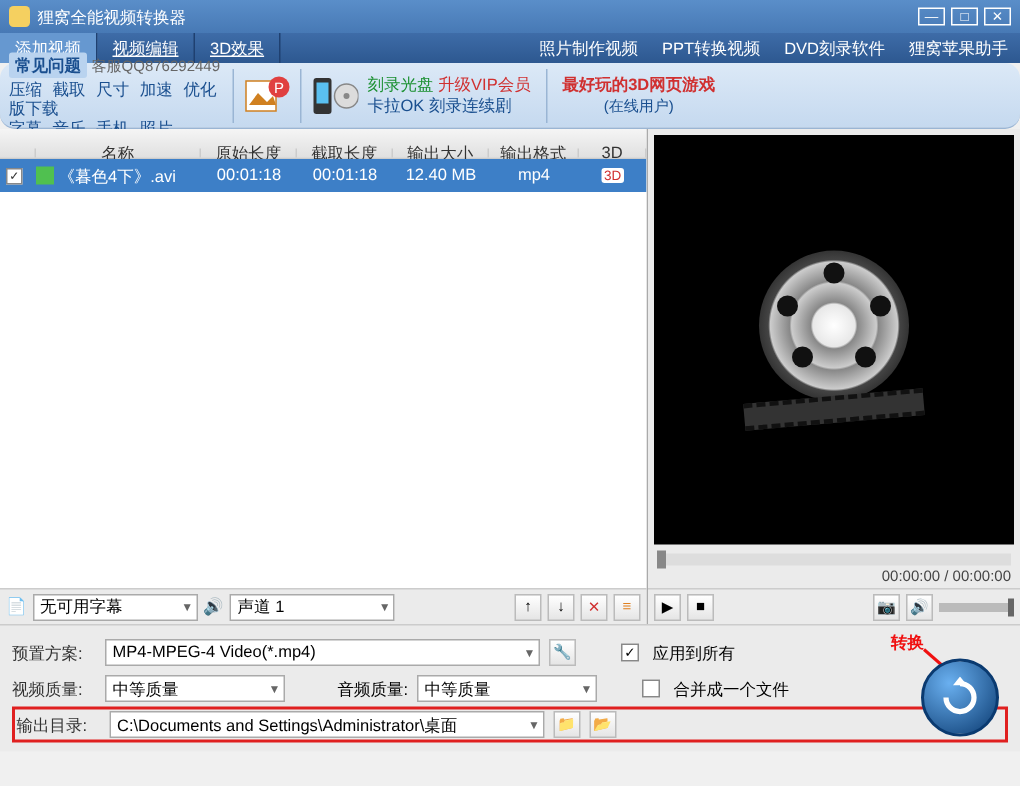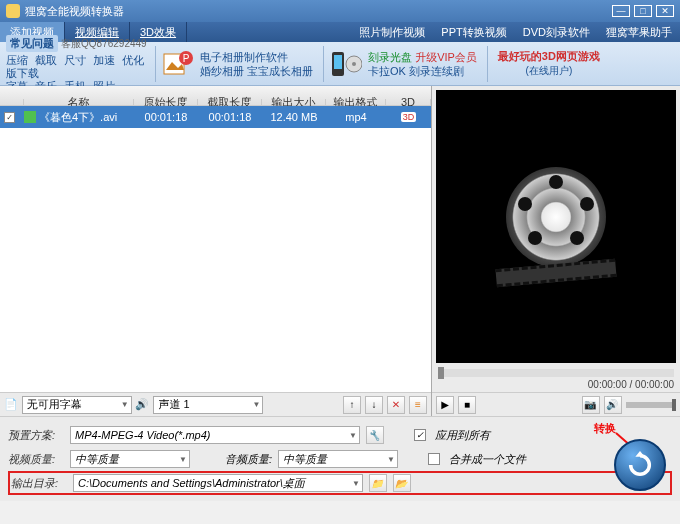--- a/index.html
+++ b/index.html
@@ -6,21 +6,21 @@
 body { width: 680px; height: 524px; background: #f0f0f0; overflow: hidden; }
 .titlebar { height: 22px; background: linear-gradient(#5a8ec9, #4779b5); display: flex; align-items: center; padding: 0 6px; color: #fff; font-size: 11px; }
 .titlebar .icon { width: 14px; height: 14px; background: #f5d060; border-radius: 3px; margin-right: 5px; }
 .titlebar .spacer { flex: 1; }
 .winbtn { width: 18px; height: 12px; border: 1px solid #fff; margin-left: 4px; display: flex; align-items: center; justify-content: center; font-size: 9px; cursor: pointer; }
 .menubar { height: 20px; background: linear-gradient(#3e6ca8, #2d5890); display: flex; align-items: stretch; font-size: 11px; color: #fff; }
 .tab { padding: 0 10px; display: flex; align-items: center; border-right: 1px solid #1f4070; cursor: pointer; text-decoration: underline; }
 .tab.active { background: #6698d0; }
 .menubar .spacer { flex: 1; }
 .menulink { padding: 0 8px; display: flex; align-items: center; cursor: pointer; }
-.toolbar { height: 44px; background: linear-gradient(#dce9f7, #c5d9ef); display: flex; align-items: center; font-size: 11px; border-bottom: 1px solid #9ab5d4; }
+.toolbar { height: 44px; background: linear-gradient(#dce9f7, #c5d9ef); display: flex; align-items: center; font-size: 11px; border-bottom: 1px solid #9ab5d4; border-radius: 10px; }
 .faq { width: 155px; padding: 2px 6px; color: #1a4f8f; }
 .faq-title { background: #b9d3ef; padding: 1px 4px; border-radius: 2px; font-weight: bold; display: inline-block; }
 .faq-links { margin-top: 2px; line-height: 13px; }
 .faq-links span { margin-right: 4px; cursor: pointer; }
 .tool-sep { width: 1px; height: 36px; background: #9ab5d4; }
 .tool-ico { width: 32px; height: 32px; margin: 0 6px; }
 .tool-txt { color: #1a4f8f; line-height: 14px; padding-right: 10px; }
 .tool-txt .red { color: #d03030; }
 .tool-txt .green { color: #1a9030; }
 .game { color: #d03030; font-weight: bold; text-align: center; padding: 0 10px; }
@@ -42,21 +42,21 @@
 .reel { width: 120px; height: 120px; position: relative; }
 .reel-disc { width: 100px; height: 100px; border-radius: 50%; background: radial-gradient(circle, #fff 0%, #e8e8e8 20%, #888 22%, #ccc 40%, #888 42%, #ccc 60%, #444 62%, #222 80%); position: absolute; top: 0; left: 10px; }
 .reel-holes { position: absolute; width: 100px; height: 100px; top: 0; left: 10px; }
 .hole { position: absolute; width: 14px; height: 14px; background: #111; border-radius: 50%; }
 .film { position: absolute; bottom: 5px; left: 0; width: 120px; height: 18px; background: #333; border-top: 3px dashed #111; border-bottom: 3px dashed #111; transform: rotate(-5deg); }
 .scrub { height: 8px; margin: 2px 6px; background: #ddd; position: relative; }
 .scrub .pos { position: absolute; left: 0; top: -2px; width: 6px; height: 12px; background: #888; }
 .time { font-size: 10px; text-align: right; padding: 0 6px 2px; color: #444; }
 .pctrl { height: 24px; border-top: 1px solid #ccc; display: flex; align-items: center; padding: 0 4px; gap: 4px; }
 .bottom { padding: 6px 8px; background: #ebebeb; border-top: 1px solid #ccc; font-size: 11px; position: relative; }
-.row { display: flex; align-items: center; height: 24px; gap: 6px; font-style: italic; }
+.row { display: flex; align-items: center; height: 24px; gap: 6px; }
 .lbl { width: 56px; color: #333; }
 .convert-btn { position: absolute; right: 14px; top: 22px; width: 52px; height: 52px; border-radius: 50%; background: radial-gradient(circle at 35% 30%, #6ab0f0, #0a3a70); border: 2px solid #0a3a70; display: flex; align-items: center; justify-content: center; cursor: pointer; }
 .convert-btn svg { width: 28px; height: 28px; }
 .arrow-anno { position: absolute; right: 64px; top: 4px; color: #f01010; font-size: 11px; font-weight: bold; pointer-events: none; }
 .out-row { border: 2px solid #e02020; padding: 1px; }
 .checkbox { width: 12px; height: 12px; border: 1px solid #888; background: #fff; display: inline-flex; align-items: center; justify-content: center; font-size: 9px; margin-right: 3px; }
 </style>
 </head>
 <body>
 
@@ -96,24 +96,20 @@
       <span>照片</span>
     </div>
   </div>
   <div class="tool-sep"></div>
   <svg class="tool-ico" viewBox="0 0 32 32">
       <rect x="2" y="6" width="20" height="20" fill="#fff" stroke="#d08020"></rect>
       <path d="M4 22 L10 14 L16 20 L20 16 L22 22 Z" fill="#d08020"></path>
       <circle cx="24" cy="10" r="7" fill="#e04040"></circle>
       <text x="24" y="14" font-size="10" fill="#fff" text-anchor="middle">P</text>
     </svg>
-  <div class="tool-txt">
-    <div>电子相册制作软件</div>
-      <div>婚纱相册 宝宝成长相册</div>
-  </div>
   <div class="tool-sep"></div>
   <svg class="tool-ico" viewBox="0 0 32 32">
       <rect x="2" y="4" width="12" height="24" rx="2" fill="#333"></rect>
       <rect x="4" y="7" width="8" height="14" fill="#5ac0f0"></rect>
       <circle cx="24" cy="16" r="8" fill="#dcdcdc" stroke="#888"></circle>
       <circle cx="24" cy="16" r="2" fill="#888"></circle>
     </svg>
   <div class="tool-txt">
     <div><span class="green">刻录光盘</span> <span class="red">升级VIP会员</span></div>
     <div><span>卡拉OK</span> <span>刻录连续剧</span></div>

